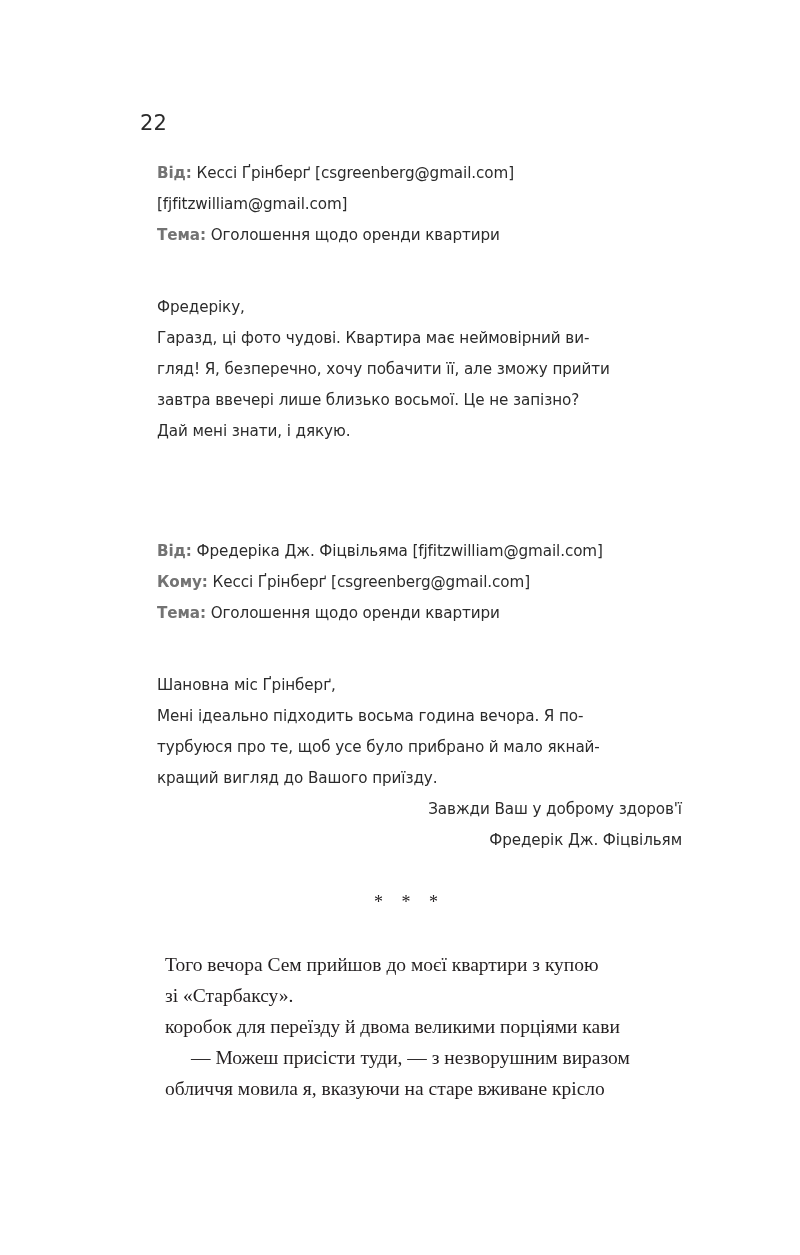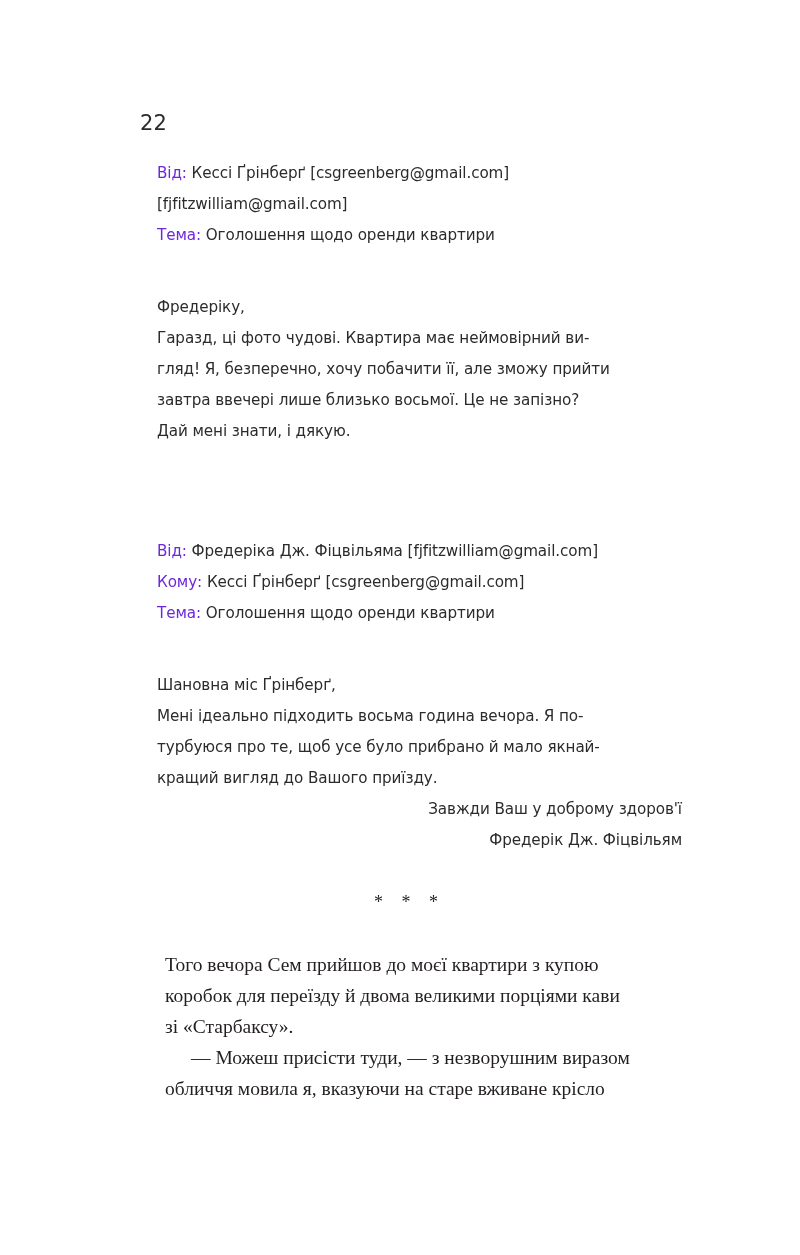--- a/index.html
+++ b/index.html
@@ -50,22 +50,22 @@
 
   
   .mail {
     font-family: "DejaVu Sans", sans-serif;
     font-size: 15.2px;
     line-height: 31px;
     color: #2b2b2b;
     letter-spacing: -0.1px;
   }
   .mail .lbl {
-    font-weight: normal;
-    color: #6d28d9;
+    font-weight: bold;
+    color: #737373;
   }
   .mail-head {
     margin: 0;
   }
   .mail-head .ln {
     white-space: nowrap;
   }
   .mail-body {
     margin: 0;
     text-align: justify;
@@ -176,22 +176,22 @@
     </div>
 
     <div class="gap-sm"></div>
 
     <p class="scene-break">* * *</p>
 
     <div class="gap-sm"></div>
 
     <p class="narr">
       <span class="ln">Того вечора Сем прийшов до моєї квартири з купою</span>
+      <span class="ln">зі «Старбаксу».</span>
       <span class="ln">коробок для переїзду й двома великими порціями кави</span>
-      <span class="ln">зі «Старбаксу».</span>
     </p>
 
     <p class="narr">
       <span class="ln indent">— Можеш присісти туди, — з незворушним виразом</span>
       <span class="ln">обличчя мовила я, вказуючи на старе вживане крісло</span>
     </p>
 
   </div>
 </div>
 

